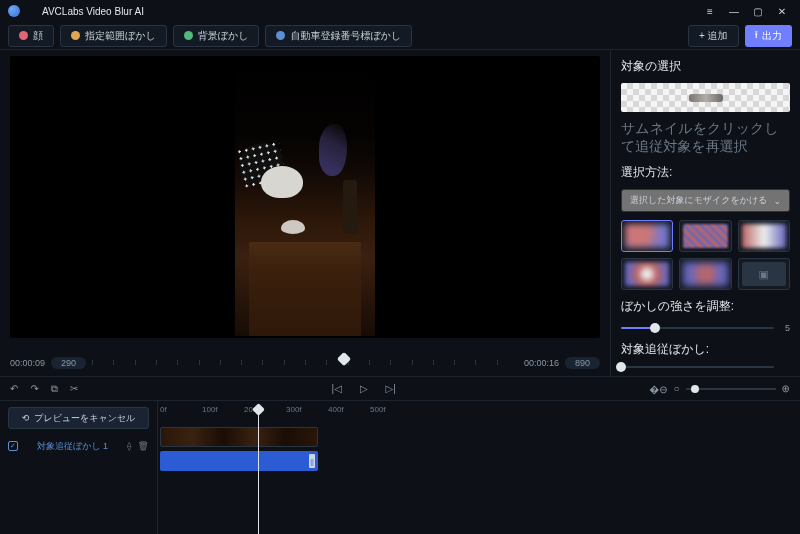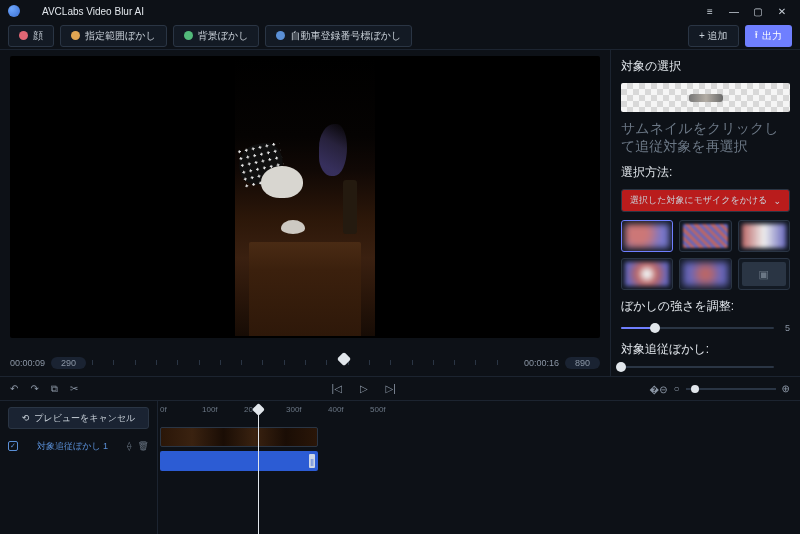--- a/index.html
+++ b/index.html
@@ -37,21 +37,21 @@
 .time-badge{background:#1a2332;padding:1px 10px;border-radius:6px;font-size:9px}
 .time-track{flex:1;height:14px;position:relative}
 .time-ticks{position:absolute;inset:0;display:flex}
 .time-ticks span{flex:1;border-left:1px solid #2a3544;height:5px;margin-top:4px}
 .playhead{position:absolute;left:58%;top:-2px;width:10px;height:10px;background:#e1e6eb;border-radius:2px;transform:rotate(45deg)}
 .side-panel{width:190px;border-left:1px solid #1c2430;padding:8px 10px;display:flex;flex-direction:column;gap:8px;font-size:10px}
 .side-title{font-size:12px;color:#e1e6eb}
 .thumb-box{width:100%;height:58px;background:#eee;background-image:repeating-conic-gradient(#d8d8d8 0% 25%,#f5f5f5 0% 50%);background-size:12px 12px;border-radius:2px;display:flex;align-items:center;justify-content:center}
 .thumb-obj{width:34px;height:8px;background:linear-gradient(90deg,#777,#b2aca4,#6a6a6a);border-radius:3px}
 .hint{font-size:14px;color:#6b7785}
-.sel-row{display:flex;align-items:center;justify-content:space-between;background:#b91c1c;border:1px solid #2a3544;padding:4px 8px;border-radius:3px;font-size:9px;cursor:pointer}
+.sel-row{display:flex;align-items:center;justify-content:space-between;background:#737373;border:1px solid #2a3544;padding:4px 8px;border-radius:3px;font-size:9px;cursor:pointer}
 .type-grid{display:grid;grid-template-columns:repeat(3,1fr);gap:6px}
 .type-tile{height:32px;border:1px solid #2a3544;border-radius:3px;background:#131a24;cursor:pointer;overflow:hidden;position:relative}
 .type-tile.active{border-color:#6f7fff}
 .bk{position:absolute;inset:3px;border-radius:2px}
 .bk1{background:radial-gradient(circle at 30% 40%,#c77 30%,#77c 70%);filter:blur(3px)}
 .bk2{background:repeating-linear-gradient(45deg,#b66,#b66 3px,#66b 3px,#66b 6px);filter:blur(1px)}
 .bk3{background:linear-gradient(90deg,#b66,#eee,#66b);filter:blur(2px)}
 .bk4{background:radial-gradient(circle at 50% 50%,#eee 10%,#b66 40%,#66b 80%);filter:blur(2px)}
 .bk5{background:radial-gradient(circle at 50% 50%,#b66 20%,#66b 60%);filter:blur(3.5px)}
 .bk6{background:#2a3544;display:flex;align-items:center;justify-content:center;color:#6b7785;font-size:11px}

